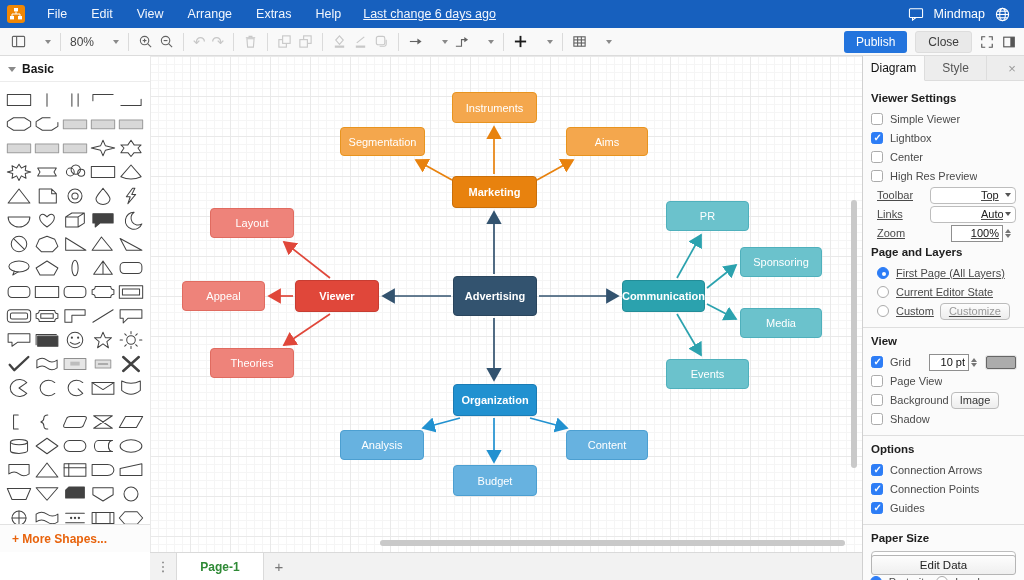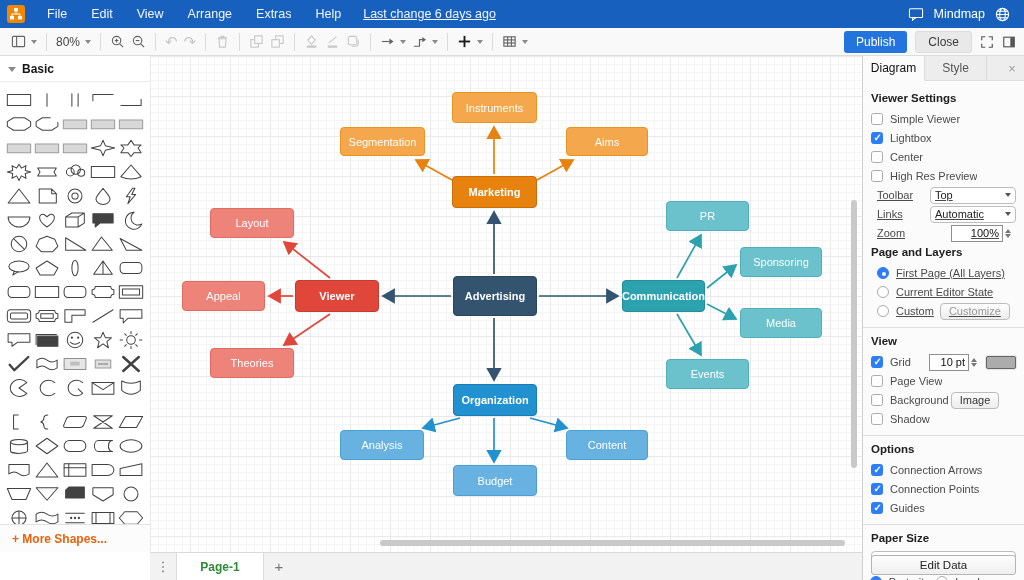--- a/index.html
+++ b/index.html
@@ -10,21 +10,21 @@
   #menubar { position:absolute; left:0; top:0; width:1024px; height:28px; background:#1760BE; display:flex; align-items:center; color:#fff; }
   #logo { width:18px; height:18px; margin:0 10px 0 7px; flex:0 0 auto; }
   .menu-item { padding:0 12px; height:28px; line-height:28px; color:#F2F6FD; font-size:12.5px; cursor:default; }
   #last-change { margin-left:10px; text-decoration:underline; color:#F2F6FD; font-size:12.5px; }
   #menubar-right { margin-left:auto; display:flex; align-items:center; gap:10px; padding-right:14px; }
   #menubar-right svg { stroke:#fff; fill:none; stroke-width:1.2; }
   #doc-title { font-size:12.5px; }
 
   
   #toolbar { position:absolute; left:0; top:28px; width:1024px; height:28px; background:#F9F9F9; border-bottom:1px solid #DCDCDC; display:flex; align-items:center; padding:0 8px; }
-  .tbtn { display:flex; align-items:center; gap:2px; color:#636363; padding:2px 3px; cursor:pointer; }
+  .tbtn { display:flex; align-items:center; gap:16px; color:#636363; padding:2px 3px; cursor:pointer; }
   .tbtn.disabled { color:#C8C8C8; cursor:default; }
   .tbtn svg { width:15px; height:15px; stroke:currentColor; fill:none; stroke-width:1.2; }
   .tbtn .uni { font-size:15px; line-height:15px; }
   .tb-sep { width:1px; height:18px; background:#DBDBDB; margin:0 6px; }
   .caret { width:0; height:0; border-left:3.5px solid transparent; border-right:3.5px solid transparent; border-top:4px solid #8a8a8a; margin-left:3px; }
   .tb-text { font-size:12px; color:#444; }
   #toolbar-right { margin-left:auto; display:flex; align-items:center; gap:8px; }
   #publish-btn { background:#2374DD; color:#fff; border:none; border-radius:3px; padding:4px 12px; font-size:12px; font-family:inherit; cursor:pointer; }
   #close-btn { background:#E9E9E9; color:#3c3c3c; border:1px solid #DDD; border-radius:3px; padding:3px 12px; font-size:12px; font-family:inherit; cursor:pointer; }
   .tb-icon-right { color:#555; display:flex; align-items:center; cursor:pointer; }
@@ -73,21 +73,21 @@
   .fp-title { font-weight:bold; color:#202020; font-size:11.5px; margin:4px 0 6px 0; }
   .fp-row { display:flex; align-items:center; height:18px; margin-bottom:1px; }
   .cb { width:12px; height:12px; border:1px solid #ABABAB; border-radius:2.5px; background:#fff; margin-right:7px; flex:0 0 auto; position:relative; cursor:pointer; }
   .cb.checked { background:#2D7DF6; border-color:#2D7DF6; }
   .cb.checked::after { content:"✓"; position:absolute; left:1.5px; top:-1.5px; color:#fff; font-size:10px; font-weight:bold; }
   .rb { width:12px; height:12px; border:1px solid #ABABAB; border-radius:50%; background:#fff; margin-right:7px; flex:0 0 auto; position:relative; cursor:pointer; }
   .rb.sel { background:#2D7DF6; border-color:#2D7DF6; }
   .rb.sel::after { content:""; position:absolute; left:3.5px; top:3.5px; width:4px; height:4px; border-radius:50%; background:#fff; }
   .fp-label { color:#4a4a4a; white-space:nowrap; overflow:hidden; }
   .fp-select { margin-left:auto; width:86px; height:17px; background:#fff; border:1px solid #BDBDBD; border-radius:4px; display:flex; align-items:center; padding:0 4px; cursor:pointer; }
-  .fp-select span { flex:1; white-space:nowrap; overflow:hidden; font-size:11px; color:#222; }
+  .fp-select span { flex:1; white-space:nowrap; overflow:hidden; font-size:11px; color:#222;margin-left:46px; }
   .fp-select .sel-caret { width:0; height:0; border-left:3.5px solid transparent; border-right:3.5px solid transparent; border-top:4px solid #555; margin-left:2px; }
   .fp-input { height:17px; background:#fff; border:1px solid #8F8F8F; text-align:right; font-size:11px; color:#111; padding:0 3px; font-family:inherit; }
   .spinner { width:11px; height:17px; display:flex; flex-direction:column; justify-content:center; gap:1px; margin-left:2px; }
   .spinner i { width:0; height:0; border-left:3.5px solid transparent; border-right:3.5px solid transparent; }
   .spinner .up { border-bottom:4px solid #777; }
   .spinner .dn { border-top:4px solid #777; }
   .fp-divider { height:1px; background:#DEDEDE; margin:7px -8px 7px -8px; }
   .fp-btn { background:linear-gradient(#FDFDFD,#EDEDED); border:1px solid #BBB; border-radius:4px; font-size:11px; color:#333; padding:1.5px 8px; font-family:inherit; cursor:pointer; }
   .fp-btn.disabled { color:#9a9a9a; }
   .indent { margin-left:6px;text-decoration:underline; }

